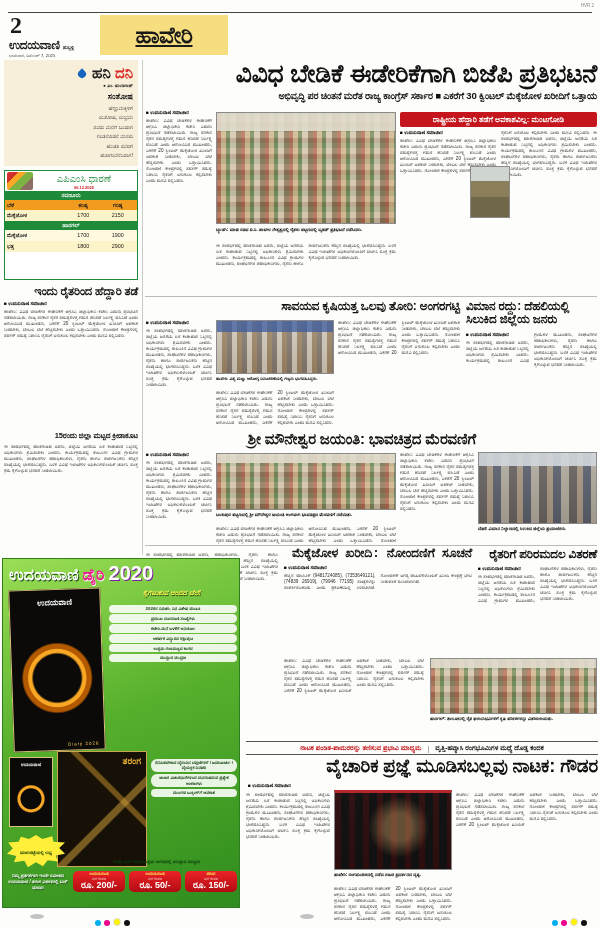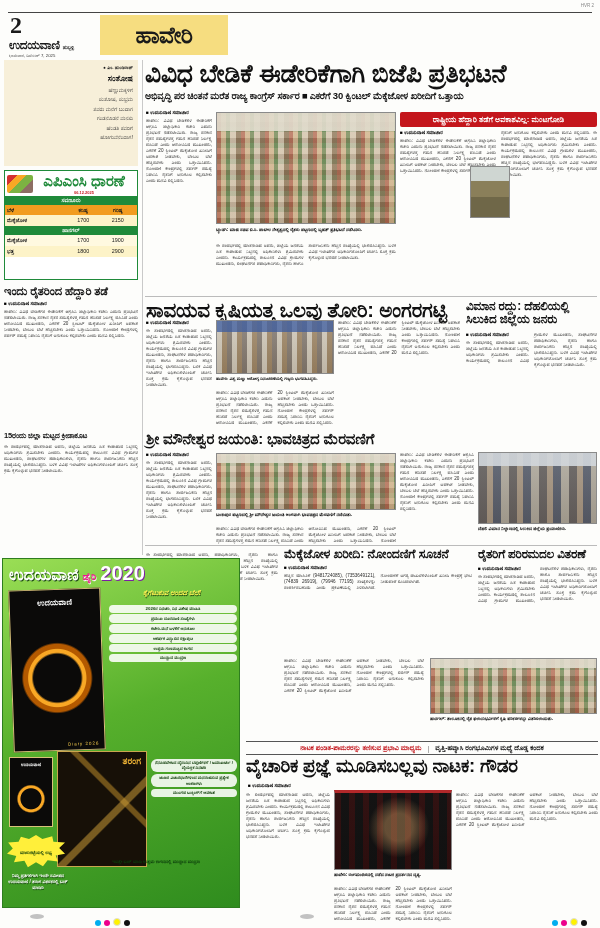--- a/index.html
+++ b/index.html
@@ -25,61 +25,65 @@
     linear-gradient(180deg,rgba(210,215,220,.9) 0 18%,rgba(0,0,0,0) 18%),
     repeating-linear-gradient(90deg,rgba(70,70,80,.55) 0 8px,rgba(180,160,140,.5) 8px 14px,rgba(40,60,100,.5) 14px 22px,rgba(200,200,195,.45) 22px 30px),
     linear-gradient(#a9a192,#7c6f5c);}
   .ph-dark{background:
     radial-gradient(circle at 55% 45%,rgba(255,190,120,.35) 0 18%,rgba(0,0,0,0) 40%),
     repeating-linear-gradient(90deg,rgba(70,20,20,.6) 0 6px,rgba(20,20,20,.8) 6px 14px),
     linear-gradient(#141010,#050505);
     border-top:3px solid #b3282a;}
   .ph-portrait{background:
     linear-gradient(180deg,#cfd6d2 0 28%,#8a7f5a 28% 60%,#6f6748 60%);}
-  .headline{font-weight:bold;color:#111;text-align:left;letter-spacing:-0.2px;line-height:1.05;}
+  .headline{font-weight:bold;color:#111;text-align:right;letter-spacing:-0.2px;line-height:1.05;}
   .pill{background:rgba(255,255,255,.88);border-radius:6px;padding:1.5px 3px;margin:1.6px 0;font-size:4.4px;font-weight:bold;color:#14410f;text-align:center;line-height:1.2;}
   .ribbon{background:linear-gradient(#ec2227,#b10d12);border-radius:5px;color:#fff;text-align:center;padding:1px 2px;box-sizing:border-box;}
   .ribbon .prod{font-size:4.4px;font-weight:bold;color:#ffe25a;line-height:1.1;}
   .ribbon .lbl{font-size:3.8px;color:#ffd9d9;line-height:1.1;}
   .ribbon .price{font-size:9px;font-weight:bold;line-height:1.1;}
   .dot{width:6px;height:6px;border-radius:50%;display:inline-block;margin-right:3px;}
   .apmc-cell{display:inline-block;text-align:center;}
 </style>
 </head>
 <body>
 
 <div class="abs" style="right:6px;top:3px;font-size:4.5px;color:#888;">HVR 2</div>
 <div class="abs hairline" style="left:8px;right:8px;top:12px;"></div>
 <div class="abs" style="left:10px;top:13px;font-family:'Liberation Serif',serif;font-size:24px;font-weight:bold;line-height:1;">2</div>
 <div class="abs" style="left:9px;top:38px;font-size:12px;font-weight:bold;letter-spacing:-0.3px;"><span>ಉದಯವಾಣಿ</span> <span style="font-size:5px;font-weight:bold;">ಹುಬ್ಬಳ್ಳಿ</span></div>
 <div class="abs" style="left:9px;top:53px;font-size:4.3px;color:#333;">ಭಾನುವಾರ, ಡಿಸೆಂಬರ್ 7, 2025</div>
 <div class="abs" style="left:100px;top:15px;width:128px;height:40px;background:#f6dd80;display:flex;align-items:center;justify-content:center;">
-  <span style="font-size:23px;font-weight:bold;letter-spacing:-0.5px;">ಹಾವೇರಿ</span>
+  <span style="font-size:23px;font-weight:bold;letter-spacing:-0.5px;text-decoration:underline;">ಹಾವೇರಿ</span>
 </div>
 
 <div class="abs vr" style="left:142px;top:60px;height:495px;"></div>
 
 <div class="abs" style="left:4px;top:60px;width:134px;height:106px;background:#f7efd9;padding:4px 5px;box-sizing:border-box;">
+  <div style="text-align:right;">
+    <span style="display:inline-block;width:8px;height:8px;background:#1565c0;border-radius:0 50% 50% 50%;transform:rotate(45deg);vertical-align:middle;margin-right:2px;"></span>
+    <span style="font-size:15px;font-weight:bold;"><span>ಹನಿ</span> <span style="color:#d92c27;">ದನಿ</span></span>
+  </div>
   <div style="text-align:right;font-size:4.6px;font-weight:bold;margin-top:1px;">● ಎಂ. ಹುಂಡಿರಾಜ್</div>
   <div style="text-align:right;font-size:8px;font-weight:bold;margin-top:4px;">ಸಂತೋಷ</div>
   <div style="text-align:right;font-size:5.4px;line-height:1.75;color:#333;margin-top:2px;">
     <div>ಹೆಣ್ಣುಮಕ್ಕಳಿಗೆ</div>
       <div>ಸಂತೋಷ, ಸಂಭ್ರಮ</div>
       <div>ತವರು ಮನೆಗೆ ಬಂದಾಗ</div>
       <div>ಗಂಡನೊಡನೆ ಮನಸು</div>
       <div>ಹೆಂಡತಿ ತವರಿಗೆ</div>
       <div>ಹೋಗುವೆನೆಂದಾಗ!</div>
   </div>
 </div>
 
 <div class="abs" style="left:4px;top:170px;width:134px;height:110px;border:1px solid #1f8a3a;box-sizing:border-box;background:#fff;">
   <div style="display:flex;align-items:center;padding:1px 2px;">
     <div style="width:26px;height:18px;border-radius:2px;background:linear-gradient(135deg,#d32f2f 0 25%,#f9a825 25% 45%,#7cb342 45% 70%,#8d6e63 70%);"></div>
     <div style="flex:1;text-align:center;">
-      <div style="font-size:15px;font-weight:bold;color:#1f8a3a;">ಎಪಿಎಂಸಿ ಧಾರಣೆ</div>
+      <div style="font-size:10px;font-weight:normal;color:#1f8a3a;">ಎಪಿಎಂಸಿ ಧಾರಣೆ</div>
       <div style="font-size:4px;color:#c4161c;font-weight:bold;">06.12.2025</div>
     </div>
   </div>
   <div style="background:#1f8a3a;color:#fff;font-size:5.6px;font-weight:bold;text-align:center;padding:1px 0;">ಸವಣೂರು</div>
   <div style="background:#f29c1f;font-size:5.4px;font-weight:bold;display:flex;padding:1.5px 2px;">
     <span class="apmc-cell" style="width:46%;text-align:left;">ಬೆಳೆ</span>
       <span class="apmc-cell" style="width:27%;">ಕನಿಷ್ಠ</span>
       <span class="apmc-cell" style="width:27%;">ಗರಿಷ್ಠ</span>
   </div>
   <div style="background:#fdf3c8;font-size:5.4px;display:flex;padding:2px;">
@@ -121,21 +125,21 @@
   <span style="color:#fff;font-size:7.8px;font-weight:bold;">ರಾಷ್ಟ್ರೀಯ ಹೆದ್ದಾರಿ ತಡೆಗೆ ಅವಕಾಶವಿಲ್ಲ: ಮಂಟಗೋಡಿ</span>
 </div>
 <div class="abs col cols2" style="left:400px;top:130px;width:197px;height:164px;">
   <div class="byline">■ ಉದಯವಾಣಿ ಸಮಾಚಾರ</div>
   <span>ಹಾವೇರಿ: ವಿವಿಧ ಬೇಡಿಕೆಗಳ ಈಡೇರಿಕೆಗೆ ಆಗ್ರಹಿಸಿ ಜಿಲ್ಲಾಧಿಕಾರಿ ಕಚೇರಿ ಎದುರು ಪ್ರತಿಭಟನೆ ನಡೆಸಲಾಯಿತು. ರಾಜ್ಯ ಸರಕಾರ ರೈತರ ಸಮಸ್ಯೆಗಳತ್ತ ಗಮನ ಹರಿಸದೆ ನಿರ್ಲಕ್ಷ್ಯ ವಹಿಸಿದೆ ಎಂದು ಆರೋಪಿಸಿದ ಮುಖಂಡರು, ಎಕರೆಗೆ 20 ಕ್ವಿಂಟಲ್ ಮೆಕ್ಕೆಜೋಳ ಖರೀದಿಗೆ ಅವಕಾಶ ನೀಡಬೇಕು, ಬೆಂಬಲ ಬೆಲೆ ಹೆಚ್ಚಿಸಬೇಕು ಎಂದು ಒತ್ತಾಯಿಸಿದರು. ನೋಂದಣಿ ಕೇಂದ್ರಗಳಲ್ಲಿ ಸರ್ವರ್ ಸಮಸ್ಯೆ ನಿವಾರಿಸಿ ರೈತರಿಗೆ ಅನುಕೂಲ ಕಲ್ಪಿಸಬೇಕು ಎಂದು ಮನವಿ ಸಲ್ಲಿಸಿದರು.</span> <span>ಈ ಸಂದರ್ಭದಲ್ಲಿ ಮಾತನಾಡಿದ ಅವರು, ಜಿಲ್ಲೆಯ ಜನತೆಯ ಹಿತ ಕಾಪಾಡುವ ನಿಟ್ಟಿನಲ್ಲಿ ಅಧಿಕಾರಿಗಳು ಶ್ರಮಿಸಬೇಕು ಎಂದರು. ಕಾರ್ಯಕ್ರಮದಲ್ಲಿ ತಾಲೂಕಿನ ವಿವಿಧ ಗ್ರಾಮಗಳ ಮುಖಂಡರು, ಸಂಘಟನೆಗಳ ಪದಾಧಿಕಾರಿಗಳು, ರೈತರು ಹಾಗೂ ಸಾರ್ವಜನಿಕರು ಹೆಚ್ಚಿನ ಸಂಖ್ಯೆಯಲ್ಲಿ ಭಾಗವಹಿಸಿದ್ದರು. ಬಳಿಕ ವಿವಿಧ ಇಲಾಖೆಗಳ ಅಧಿಕಾರಿಗಳೊಂದಿಗೆ ಚರ್ಚಿಸಿ ಸೂಕ್ತ ಕ್ರಮ ಕೈಗೊಳ್ಳುವ ಭರವಸೆ ನೀಡಲಾಯಿತು.</span>
 </div>
 <div class="abs photo ph-portrait" style="left:470px;top:166px;width:40px;height:52px;"></div>
 
 <div class="abs hairline" style="left:145px;right:3px;top:296px;border-color:#bbb;"></div>
 
-<div class="abs headline" style="left:146px;top:300px;width:314px;font-size:20px;">ಸಾವಯವ ಕೃಷಿಯತ್ತ ಒಲವು ತೋರಿ: ಅಂಗರಗಟ್ಟಿ</div>
+<div class="abs headline" style="left:146px;top:300px;width:314px;font-size:12px;">ಸಾವಯವ ಕೃಷಿಯತ್ತ ಒಲವು ತೋರಿ: ಅಂಗರಗಟ್ಟಿ</div>
 <div class="abs headline" style="left:466px;top:300px;width:131px;font-size:12px;text-align:left;line-height:1.1;">ವಿಮಾನ ರದ್ದು: ದೆಹಲಿಯಲ್ಲಿ ಸಿಲುಕಿದ ಜಿಲ್ಲೆಯ ಜನರು</div>
 
 <div class="abs col" style="left:146px;top:320px;width:66px;height:106px;">
   <div class="byline">■ ಉದಯವಾಣಿ ಸಮಾಚಾರ</div>
   <span>ಈ ಸಂದರ್ಭದಲ್ಲಿ ಮಾತನಾಡಿದ ಅವರು, ಜಿಲ್ಲೆಯ ಜನತೆಯ ಹಿತ ಕಾಪಾಡುವ ನಿಟ್ಟಿನಲ್ಲಿ ಅಧಿಕಾರಿಗಳು ಶ್ರಮಿಸಬೇಕು ಎಂದರು. ಕಾರ್ಯಕ್ರಮದಲ್ಲಿ ತಾಲೂಕಿನ ವಿವಿಧ ಗ್ರಾಮಗಳ ಮುಖಂಡರು, ಸಂಘಟನೆಗಳ ಪದಾಧಿಕಾರಿಗಳು, ರೈತರು ಹಾಗೂ ಸಾರ್ವಜನಿಕರು ಹೆಚ್ಚಿನ ಸಂಖ್ಯೆಯಲ್ಲಿ ಭಾಗವಹಿಸಿದ್ದರು. ಬಳಿಕ ವಿವಿಧ ಇಲಾಖೆಗಳ ಅಧಿಕಾರಿಗಳೊಂದಿಗೆ ಚರ್ಚಿಸಿ ಸೂಕ್ತ ಕ್ರಮ ಕೈಗೊಳ್ಳುವ ಭರವಸೆ ನೀಡಲಾಯಿತು.</span>
 </div>
 <div class="abs photo ph-indoor" style="left:216px;top:320px;width:118px;height:54px;"></div>
 <div class="abs caption" style="left:216px;top:376px;width:118px;font-size:4.3px;">ಹಾವೇರಿ: ವಿಶ್ವ ಮಣ್ಣು ಆರೋಗ್ಯ ದಿನಾಚರಣೆಯಲ್ಲಿ ಗಣ್ಯರು ಭಾಗವಹಿಸಿದ್ದರು.</div>
 <div class="abs col cols2" style="left:216px;top:390px;width:118px;height:38px;">ಹಾವೇರಿ: ವಿವಿಧ ಬೇಡಿಕೆಗಳ ಈಡೇರಿಕೆಗೆ ಆಗ್ರಹಿಸಿ ಜಿಲ್ಲಾಧಿಕಾರಿ ಕಚೇರಿ ಎದುರು ಪ್ರತಿಭಟನೆ ನಡೆಸಲಾಯಿತು. ರಾಜ್ಯ ಸರಕಾರ ರೈತರ ಸಮಸ್ಯೆಗಳತ್ತ ಗಮನ ಹರಿಸದೆ ನಿರ್ಲಕ್ಷ್ಯ ವಹಿಸಿದೆ ಎಂದು ಆರೋಪಿಸಿದ ಮುಖಂಡರು, ಎಕರೆಗೆ 20 ಕ್ವಿಂಟಲ್ ಮೆಕ್ಕೆಜೋಳ ಖರೀದಿಗೆ ಅವಕಾಶ ನೀಡಬೇಕು, ಬೆಂಬಲ ಬೆಲೆ ಹೆಚ್ಚಿಸಬೇಕು ಎಂದು ಒತ್ತಾಯಿಸಿದರು. ನೋಂದಣಿ ಕೇಂದ್ರಗಳಲ್ಲಿ ಸರ್ವರ್ ಸಮಸ್ಯೆ ನಿವಾರಿಸಿ ರೈತರಿಗೆ ಅನುಕೂಲ ಕಲ್ಪಿಸಬೇಕು ಎಂದು ಮನವಿ ಸಲ್ಲಿಸಿದರು.</div>
 <div class="abs col cols2" style="left:338px;top:320px;width:122px;height:108px;">ಹಾವೇರಿ: ವಿವಿಧ ಬೇಡಿಕೆಗಳ ಈಡೇರಿಕೆಗೆ ಆಗ್ರಹಿಸಿ ಜಿಲ್ಲಾಧಿಕಾರಿ ಕಚೇರಿ ಎದುರು ಪ್ರತಿಭಟನೆ ನಡೆಸಲಾಯಿತು. ರಾಜ್ಯ ಸರಕಾರ ರೈತರ ಸಮಸ್ಯೆಗಳತ್ತ ಗಮನ ಹರಿಸದೆ ನಿರ್ಲಕ್ಷ್ಯ ವಹಿಸಿದೆ ಎಂದು ಆರೋಪಿಸಿದ ಮುಖಂಡರು, ಎಕರೆಗೆ 20 ಕ್ವಿಂಟಲ್ ಮೆಕ್ಕೆಜೋಳ ಖರೀದಿಗೆ ಅವಕಾಶ ನೀಡಬೇಕು, ಬೆಂಬಲ ಬೆಲೆ ಹೆಚ್ಚಿಸಬೇಕು ಎಂದು ಒತ್ತಾಯಿಸಿದರು. ನೋಂದಣಿ ಕೇಂದ್ರಗಳಲ್ಲಿ ಸರ್ವರ್ ಸಮಸ್ಯೆ ನಿವಾರಿಸಿ ರೈತರಿಗೆ ಅನುಕೂಲ ಕಲ್ಪಿಸಬೇಕು ಎಂದು ಮನವಿ ಸಲ್ಲಿಸಿದರು.</div>
@@ -152,21 +156,21 @@
 <div class="abs photo ph-crowd" style="left:216px;top:453px;width:180px;height:57px;"></div>
 <div class="abs caption" style="left:216px;top:512px;width:180px;">ಬಂಕಾಪುರ ಪಟ್ಟಣದಲ್ಲಿ ಶ್ರೀ ಮೌನೇಶ್ವರ ಜಯಂತಿ ಅಂಗವಾಗಿ ಭಾವಚಿತ್ರದ ಮೆರವಣಿಗೆ ನಡೆಯಿತು.</div>
 <div class="abs col cols2" style="left:216px;top:526px;width:180px;height:18px;">ಹಾವೇರಿ: ವಿವಿಧ ಬೇಡಿಕೆಗಳ ಈಡೇರಿಕೆಗೆ ಆಗ್ರಹಿಸಿ ಜಿಲ್ಲಾಧಿಕಾರಿ ಕಚೇರಿ ಎದುರು ಪ್ರತಿಭಟನೆ ನಡೆಸಲಾಯಿತು. ರಾಜ್ಯ ಸರಕಾರ ರೈತರ ಸಮಸ್ಯೆಗಳತ್ತ ಗಮನ ಹರಿಸದೆ ನಿರ್ಲಕ್ಷ್ಯ ವಹಿಸಿದೆ ಎಂದು ಆರೋಪಿಸಿದ ಮುಖಂಡರು, ಎಕರೆಗೆ 20 ಕ್ವಿಂಟಲ್ ಮೆಕ್ಕೆಜೋಳ ಖರೀದಿಗೆ ಅವಕಾಶ ನೀಡಬೇಕು, ಬೆಂಬಲ ಬೆಲೆ ಹೆಚ್ಚಿಸಬೇಕು ಎಂದು ಒತ್ತಾಯಿಸಿದರು. ನೋಂದಣಿ ಕೇಂದ್ರಗಳಲ್ಲಿ ಸರ್ವರ್ ಸಮಸ್ಯೆ ನಿವಾರಿಸಿ ರೈತರಿಗೆ ಅನುಕೂಲ ಕಲ್ಪಿಸಬೇಕು ಎಂದು ಮನವಿ ಸಲ್ಲಿಸಿದರು.</div>
 <div class="abs col" style="left:400px;top:452px;width:74px;height:92px;">ಹಾವೇರಿ: ವಿವಿಧ ಬೇಡಿಕೆಗಳ ಈಡೇರಿಕೆಗೆ ಆಗ್ರಹಿಸಿ ಜಿಲ್ಲಾಧಿಕಾರಿ ಕಚೇರಿ ಎದುರು ಪ್ರತಿಭಟನೆ ನಡೆಸಲಾಯಿತು. ರಾಜ್ಯ ಸರಕಾರ ರೈತರ ಸಮಸ್ಯೆಗಳತ್ತ ಗಮನ ಹರಿಸದೆ ನಿರ್ಲಕ್ಷ್ಯ ವಹಿಸಿದೆ ಎಂದು ಆರೋಪಿಸಿದ ಮುಖಂಡರು, ಎಕರೆಗೆ 20 ಕ್ವಿಂಟಲ್ ಮೆಕ್ಕೆಜೋಳ ಖರೀದಿಗೆ ಅವಕಾಶ ನೀಡಬೇಕು, ಬೆಂಬಲ ಬೆಲೆ ಹೆಚ್ಚಿಸಬೇಕು ಎಂದು ಒತ್ತಾಯಿಸಿದರು. ನೋಂದಣಿ ಕೇಂದ್ರಗಳಲ್ಲಿ ಸರ್ವರ್ ಸಮಸ್ಯೆ ನಿವಾರಿಸಿ ರೈತರಿಗೆ ಅನುಕೂಲ ಕಲ್ಪಿಸಬೇಕು ಎಂದು ಮನವಿ ಸಲ್ಲಿಸಿದರು.</div>
 <div class="abs photo ph-men" style="left:478px;top:452px;width:119px;height:72px;"></div>
 <div class="abs caption" style="left:478px;top:526px;width:119px;">ದೆಹಲಿ ವಿಮಾನ ನಿಲ್ದಾಣದಲ್ಲಿ ಸಿಲುಕಿದ ಜಿಲ್ಲೆಯ ಪ್ರಯಾಣಿಕರು.</div>
 
 <div class="abs hairline" style="left:145px;right:3px;top:545px;border-color:#bbb;"></div>
 
 <div class="abs col cols2" style="left:146px;top:552px;width:132px;height:188px;">ಈ ಸಂದರ್ಭದಲ್ಲಿ ಮಾತನಾಡಿದ ಅವರು, ಜಿಲ್ಲೆಯ ಜನತೆಯ ಹಿತ ಕಾಪಾಡುವ ನಿಟ್ಟಿನಲ್ಲಿ ಅಧಿಕಾರಿಗಳು ಶ್ರಮಿಸಬೇಕು ಎಂದರು. ಕಾರ್ಯಕ್ರಮದಲ್ಲಿ ತಾಲೂಕಿನ ವಿವಿಧ ಗ್ರಾಮಗಳ ಮುಖಂಡರು, ಸಂಘಟನೆಗಳ ಪದಾಧಿಕಾರಿಗಳು, ರೈತರು ಹಾಗೂ ಸಾರ್ವಜನಿಕರು ಹೆಚ್ಚಿನ ಸಂಖ್ಯೆಯಲ್ಲಿ ಭಾಗವಹಿಸಿದ್ದರು. ಬಳಿಕ ವಿವಿಧ ಇಲಾಖೆಗಳ ಅಧಿಕಾರಿಗಳೊಂದಿಗೆ ಚರ್ಚಿಸಿ ಸೂಕ್ತ ಕ್ರಮ ಕೈಗೊಳ್ಳುವ ಭರವಸೆ ನೀಡಲಾಯಿತು.</div>
-<div class="abs headline" style="left:284px;top:548px;width:188px;font-size:12.5px;">ಮೆಕ್ಕೆಜೋಳ ಖರೀದಿ: ನೋಂದಣಿಗೆ ಸೂಚನೆ</div>
+<div class="abs headline" style="left:284px;top:548px;width:188px;font-size:12.5px;font-family:Liberation Mono, monospace;">ಮೆಕ್ಕೆಜೋಳ ಖರೀದಿ: ನೋಂದಣಿಗೆ ಸೂಚನೆ</div>
 <div class="abs byline" style="left:284px;top:565px;">■ ಉದಯವಾಣಿ ಸಮಾಚಾರ</div>
 <div class="abs col cols2" style="left:284px;top:573px;width:188px;height:80px;">ಹೆಚ್ಚಿನ ಮಾಹಿತಿಗೆ (9481724085), (7353649121), (74839 26919), (79946 77195) ಸಂಖ್ಯೆಗಳನ್ನು ಸಂಪರ್ಕಿಸಬಹುದು ಎಂದು ಪ್ರಕಟಣೆಯಲ್ಲಿ ತಿಳಿಸಲಾಗಿದೆ. ನೋಂದಣಿಗೆ ಅಗತ್ಯ ದಾಖಲೆಗಳೊಂದಿಗೆ ಖರೀದಿ ಕೇಂದ್ರಕ್ಕೆ ಭೇಟಿ ನೀಡುವಂತೆ ಸೂಚಿಸಲಾಗಿದೆ.</div>
 <div class="abs col cols2" style="left:284px;top:658px;width:140px;height:80px;">ಹಾವೇರಿ: ವಿವಿಧ ಬೇಡಿಕೆಗಳ ಈಡೇರಿಕೆಗೆ ಆಗ್ರಹಿಸಿ ಜಿಲ್ಲಾಧಿಕಾರಿ ಕಚೇರಿ ಎದುರು ಪ್ರತಿಭಟನೆ ನಡೆಸಲಾಯಿತು. ರಾಜ್ಯ ಸರಕಾರ ರೈತರ ಸಮಸ್ಯೆಗಳತ್ತ ಗಮನ ಹರಿಸದೆ ನಿರ್ಲಕ್ಷ್ಯ ವಹಿಸಿದೆ ಎಂದು ಆರೋಪಿಸಿದ ಮುಖಂಡರು, ಎಕರೆಗೆ 20 ಕ್ವಿಂಟಲ್ ಮೆಕ್ಕೆಜೋಳ ಖರೀದಿಗೆ ಅವಕಾಶ ನೀಡಬೇಕು, ಬೆಂಬಲ ಬೆಲೆ ಹೆಚ್ಚಿಸಬೇಕು ಎಂದು ಒತ್ತಾಯಿಸಿದರು. ನೋಂದಣಿ ಕೇಂದ್ರಗಳಲ್ಲಿ ಸರ್ವರ್ ಸಮಸ್ಯೆ ನಿವಾರಿಸಿ ರೈತರಿಗೆ ಅನುಕೂಲ ಕಲ್ಪಿಸಬೇಕು ಎಂದು ಮನವಿ ಸಲ್ಲಿಸಿದರು.</div>
 
 <div class="abs headline" style="left:478px;top:548px;width:119px;font-size:12px;">ರೈತರಿಗೆ ಪರಿರಮದಲ ವಿತರಣೆ</div>
 <div class="abs col cols2" style="left:478px;top:566px;width:119px;height:88px;">
   <div class="byline">■ ಉದಯವಾಣಿ ಸಮಾಚಾರ</div>
   <span>ಈ ಸಂದರ್ಭದಲ್ಲಿ ಮಾತನಾಡಿದ ಅವರು, ಜಿಲ್ಲೆಯ ಜನತೆಯ ಹಿತ ಕಾಪಾಡುವ ನಿಟ್ಟಿನಲ್ಲಿ ಅಧಿಕಾರಿಗಳು ಶ್ರಮಿಸಬೇಕು ಎಂದರು. ಕಾರ್ಯಕ್ರಮದಲ್ಲಿ ತಾಲೂಕಿನ ವಿವಿಧ ಗ್ರಾಮಗಳ ಮುಖಂಡರು, ಸಂಘಟನೆಗಳ ಪದಾಧಿಕಾರಿಗಳು, ರೈತರು ಹಾಗೂ ಸಾರ್ವಜನಿಕರು ಹೆಚ್ಚಿನ ಸಂಖ್ಯೆಯಲ್ಲಿ ಭಾಗವಹಿಸಿದ್ದರು. ಬಳಿಕ ವಿವಿಧ ಇಲಾಖೆಗಳ ಅಧಿಕಾರಿಗಳೊಂದಿಗೆ ಚರ್ಚಿಸಿ ಸೂಕ್ತ ಕ್ರಮ ಕೈಗೊಳ್ಳುವ ಭರವಸೆ ನೀಡಲಾಯಿತು.</span>
 </div>
 <div class="abs photo ph-crowd" style="left:430px;top:658px;width:167px;height:56px;"></div>
@@ -181,21 +185,21 @@
 <div class="abs byline" style="left:248px;top:783px;">■ ಉದಯವಾಣಿ ಸಮಾಚಾರ</div>
 <div class="abs col" style="left:246px;top:792px;width:84px;height:133px;">ಈ ಸಂದರ್ಭದಲ್ಲಿ ಮಾತನಾಡಿದ ಅವರು, ಜಿಲ್ಲೆಯ ಜನತೆಯ ಹಿತ ಕಾಪಾಡುವ ನಿಟ್ಟಿನಲ್ಲಿ ಅಧಿಕಾರಿಗಳು ಶ್ರಮಿಸಬೇಕು ಎಂದರು. ಕಾರ್ಯಕ್ರಮದಲ್ಲಿ ತಾಲೂಕಿನ ವಿವಿಧ ಗ್ರಾಮಗಳ ಮುಖಂಡರು, ಸಂಘಟನೆಗಳ ಪದಾಧಿಕಾರಿಗಳು, ರೈತರು ಹಾಗೂ ಸಾರ್ವಜನಿಕರು ಹೆಚ್ಚಿನ ಸಂಖ್ಯೆಯಲ್ಲಿ ಭಾಗವಹಿಸಿದ್ದರು. ಬಳಿಕ ವಿವಿಧ ಇಲಾಖೆಗಳ ಅಧಿಕಾರಿಗಳೊಂದಿಗೆ ಚರ್ಚಿಸಿ ಸೂಕ್ತ ಕ್ರಮ ಕೈಗೊಳ್ಳುವ ಭರವಸೆ ನೀಡಲಾಯಿತು.</div>
 <div class="abs photo ph-dark" style="left:334px;top:790px;width:118px;height:80px;"></div>
 <div class="abs caption" style="left:334px;top:872px;width:118px;">ಹಾವೇರಿ: ರಂಗಮಂದಿರದಲ್ಲಿ ನಡೆದ ನಾಟಕ ಪ್ರದರ್ಶನದ ದೃಶ್ಯ.</div>
 <div class="abs col cols2" style="left:334px;top:886px;width:118px;height:39px;">ಹಾವೇರಿ: ವಿವಿಧ ಬೇಡಿಕೆಗಳ ಈಡೇರಿಕೆಗೆ ಆಗ್ರಹಿಸಿ ಜಿಲ್ಲಾಧಿಕಾರಿ ಕಚೇರಿ ಎದುರು ಪ್ರತಿಭಟನೆ ನಡೆಸಲಾಯಿತು. ರಾಜ್ಯ ಸರಕಾರ ರೈತರ ಸಮಸ್ಯೆಗಳತ್ತ ಗಮನ ಹರಿಸದೆ ನಿರ್ಲಕ್ಷ್ಯ ವಹಿಸಿದೆ ಎಂದು ಆರೋಪಿಸಿದ ಮುಖಂಡರು, ಎಕರೆಗೆ 20 ಕ್ವಿಂಟಲ್ ಮೆಕ್ಕೆಜೋಳ ಖರೀದಿಗೆ ಅವಕಾಶ ನೀಡಬೇಕು, ಬೆಂಬಲ ಬೆಲೆ ಹೆಚ್ಚಿಸಬೇಕು ಎಂದು ಒತ್ತಾಯಿಸಿದರು. ನೋಂದಣಿ ಕೇಂದ್ರಗಳಲ್ಲಿ ಸರ್ವರ್ ಸಮಸ್ಯೆ ನಿವಾರಿಸಿ ರೈತರಿಗೆ ಅನುಕೂಲ ಕಲ್ಪಿಸಬೇಕು ಎಂದು ಮನವಿ ಸಲ್ಲಿಸಿದರು.</div>
 <div class="abs col cols2" style="left:456px;top:792px;width:142px;height:133px;">ಹಾವೇರಿ: ವಿವಿಧ ಬೇಡಿಕೆಗಳ ಈಡೇರಿಕೆಗೆ ಆಗ್ರಹಿಸಿ ಜಿಲ್ಲಾಧಿಕಾರಿ ಕಚೇರಿ ಎದುರು ಪ್ರತಿಭಟನೆ ನಡೆಸಲಾಯಿತು. ರಾಜ್ಯ ಸರಕಾರ ರೈತರ ಸಮಸ್ಯೆಗಳತ್ತ ಗಮನ ಹರಿಸದೆ ನಿರ್ಲಕ್ಷ್ಯ ವಹಿಸಿದೆ ಎಂದು ಆರೋಪಿಸಿದ ಮುಖಂಡರು, ಎಕರೆಗೆ 20 ಕ್ವಿಂಟಲ್ ಮೆಕ್ಕೆಜೋಳ ಖರೀದಿಗೆ ಅವಕಾಶ ನೀಡಬೇಕು, ಬೆಂಬಲ ಬೆಲೆ ಹೆಚ್ಚಿಸಬೇಕು ಎಂದು ಒತ್ತಾಯಿಸಿದರು. ನೋಂದಣಿ ಕೇಂದ್ರಗಳಲ್ಲಿ ಸರ್ವರ್ ಸಮಸ್ಯೆ ನಿವಾರಿಸಿ ರೈತರಿಗೆ ಅನುಕೂಲ ಕಲ್ಪಿಸಬೇಕು ಎಂದು ಮನವಿ ಸಲ್ಲಿಸಿದರು.</div>
 
 <div class="abs" style="left:2px;top:558px;width:238px;height:350px;background:linear-gradient(160deg,#9ade55,#57b02c 45%,#2f8c1e);border:1px solid #2e7d1f;box-sizing:border-box;overflow:hidden;">
   <div style="display:flex;align-items:baseline;gap:4px;padding:3px 6px 0 6px;">
     <span style="font-size:16px;font-weight:bold;color:#fff;text-shadow:1px 1px 0 #1c4d10;">ಉದಯವಾಣಿ</span>
-    <span style="font-size:10px;font-weight:bold;color:#e91e8c;text-shadow:0.5px 0.5px 0 #fff;">ಡೈರಿ</span>
+    <span style="font-size:16px;font-weight:bold;color:#e91e8c;text-shadow:0.5px 0.5px 0 #fff;">ಡೈರಿ</span>
     <span style="font-size:20px;font-weight:bold;color:#fff;text-shadow:1px 1px 0 #7b1fa2;">2020</span>
   </div>
 
   <div class="photo" style="position:absolute;left:8px;top:30px;width:92px;height:162px;background:radial-gradient(circle at 50% 55%,rgba(0,0,0,0) 0 24%,#f9a825 26% 29%,#b35900 30% 34%,rgba(0,0,0,0) 36%),#0b0a09;border:1px solid #d9c27a;transform:rotate(-2deg);">
     <div style="color:#fff;font-size:8px;font-weight:bold;text-align:center;margin-top:8px;">ಉದಯವಾಣಿ</div>
     <div style="position:absolute;bottom:3px;right:5px;color:#f2c94c;font-size:4.5px;letter-spacing:1px;">Diary 2026</div>
   </div>
   <div style="position:absolute;left:106px;top:30px;width:126px;color:#fff453;font-size:7px;font-weight:bold;font-style:italic;text-align:center;text-shadow:0.5px 0.5px 0 #14410f;">ಕೈಗೆಟುಕುವ ಅಂದದ ಬೆಲೆ!</div>
   <div style="position:absolute;left:106px;top:44px;width:128px;">
     <div class="pill">2026ರ ದಿನಚರಿ, ದಿನ ವಿಶೇಷ ಮಾಹಿತಿ</div>
@@ -213,20 +217,37 @@
     <div style="color:#f2b636;font-size:9px;font-weight:bold;text-align:right;padding:4px 5px 0 0;">ತರಂಗ</div>
   </div>
   <div style="position:absolute;left:148px;top:198px;width:86px;">
     <div class="pill">ನೆನಪಿಡಬೇಕಾದ ದೈನಂದಿನ ಟಿಪ್ಪಣಿಗಳಿಗೆ / ಜಮಾಖರ್ಚು / ವೈಯಕ್ತಿಕ ದಿನಚರಿ</div>
     <div class="pill">ಜಾಣರ ವಿಚಾರಧಾರೆಗಳಿಂದ ಮನರಂಜಿಸುವ ಪ್ರತ್ಯೇಕ ಅಂಕಣಗಳು</div>
     <div class="pill">ಮುಂಗಡ ಬುಕ್ಕಿಂಗ್‌ಗೆ ಅವಕಾಶ</div>
   </div>
   <div style="position:absolute;left:4px;top:276px;width:58px;height:34px;background:#ffef3a;clip-path:polygon(50% 0,61% 12%,78% 4%,80% 20%,100% 22%,90% 38%,100% 55%,84% 60%,88% 78%,70% 74%,62% 92%,50% 80%,36% 95%,30% 76%,12% 80%,16% 62%,0 55%,10% 40%,2% 22%,20% 20%,24% 5%,38% 12%);display:flex;align-items:center;justify-content:center;text-align:center;font-size:4.6px;font-weight:bold;color:#0c3a07;padding:4px;box-sizing:border-box;">ಮಾರುಕಟ್ಟೆಯಲ್ಲಿ ಲಭ್ಯ</div>
   <div style="position:absolute;left:4px;top:314px;width:62px;font-size:4.6px;font-weight:bold;color:#fff;text-align:center;line-height:1.35;text-shadow:0.5px 0.5px 0 #14410f;">ನಿಮ್ಮ ಪ್ರತಿಗಳಿಗಾಗಿ ಇಂದೇ ಸಮೀಪದ ಉದಯವಾಣಿ / ತರಂಗ ವಿತರಕರಲ್ಲಿ ಬುಕ್ ಮಾಡಿರಿ</div>
   <div style="position:absolute;left:72px;top:300px;width:162px;font-size:4.6px;font-weight:bold;color:#0b3d0b;text-align:center;">ಇವತ್ತೇ ಬುಕ್ ಮಾಡಿ ಉತ್ತಮ ಕಾಗದದಲ್ಲಿ ಮುದ್ದಾದ ಮುದ್ರಣ</div>
+  <div style="position:absolute;left:70px;top:312px;width:166px;display:flex;gap:4px;">
+    <div class="ribbon" style="width:52px;">
+      <div class="prod">ಉದಯವಾಣಿ</div>
+      <div class="lbl">ಬೆಲೆ ಕೇವಲ</div>
+      <div class="price">ರೂ. 200/-</div>
+    </div>
+    <div class="ribbon" style="width:52px;">
+      <div class="prod">ಉದಯವಾಣಿ</div>
+      <div class="lbl">ಬೆಲೆ ಕೇವಲ</div>
+      <div class="price">ರೂ. 50/-</div>
+    </div>
+    <div class="ribbon" style="width:52px;">
+      <div class="prod">ತರಂಗ</div>
+      <div class="lbl">ಬೆಲೆ ಕೇವಲ</div>
+      <div class="price">ರೂ. 150/-</div>
+    </div>
+  </div>
 </div>
 
 <div class="abs" style="left:30px;top:914px;width:14px;height:5px;background:#c2c2c2;border-radius:50%;"></div>
 <div class="abs" style="left:95px;top:912px;">
   <span class="dot" style="background:#00aeef;"></span><span class="dot" style="background:#ec008c;"></span><span class="dot" style="background:#fff200;border:0.5px solid #ddd;"></span><span class="dot" style="background:#111;"></span>
 </div>
 <div class="abs" style="left:300px;top:914px;width:14px;height:5px;background:#c2c2c2;border-radius:50%;"></div>
 <div class="abs" style="left:552px;top:912px;">
   <span class="dot" style="background:#00aeef;"></span><span class="dot" style="background:#ec008c;"></span><span class="dot" style="background:#fff200;border:0.5px solid #ddd;"></span><span class="dot" style="background:#111;"></span>
 </div>

